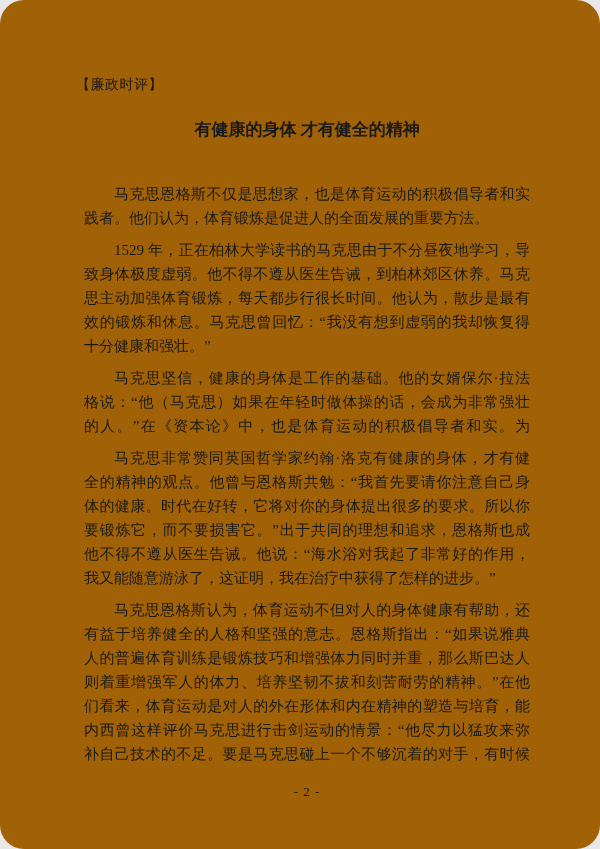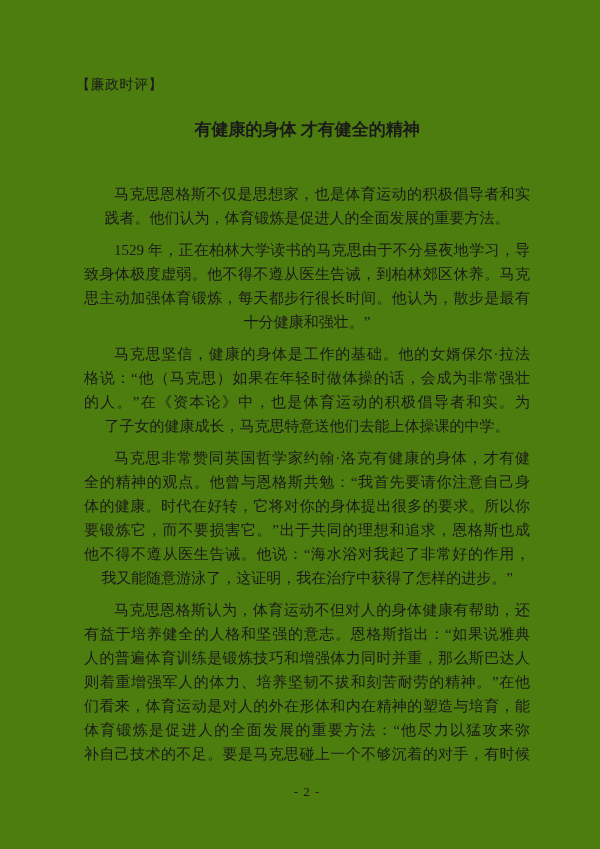--- a/index.html
+++ b/index.html
@@ -43,21 +43,21 @@
     left: 76px;
     top: 174px;
     width: 462px;
     font-size: 15px;
   }
   .paragraph { margin: 8px; padding: 0; }
   .line {
     height: 24px;
     line-height: 24px;
     white-space: nowrap;
-    text-align: center;
+    text-align: left;
   }
   .line.fill {
     white-space: normal;
     text-align: justify;
     text-align-last: justify;
     text-justify: inter-ideograph;
     overflow: hidden;
   }
   .line.indent { text-indent: 2em; }
   .page-number {
@@ -67,55 +67,55 @@
     width: 462px;
     font-size: 13px;
     line-height: 18px;
     text-align: center;
     letter-spacing: 1px;
   }
 </style>
 </head>
 <body>
 
-<div class="page" style="background: #4d7c0f; color: rgb(26, 26, 26);">
+<div class="page" style="background: #a16207; color: rgb(26, 26, 26); border-radius: 24px;">
   <div class="section-label">【廉政时评】</div>
 
   <div class="doc-title">有健康的身体 才有健全的精神</div>
 
   <div class="doc-body">
       <div class="paragraph">
         <div class="line indent fill">马克思恩格斯不仅是思想家，也是体育运动的积极倡导者和实</div>
         <div class="line">践者。他们认为，体育锻炼是促进人的全面发展的重要方法。</div>
       </div>
       <div class="paragraph">
         <div class="line indent fill">1529 年，正在柏林大学读书的马克思由于不分昼夜地学习，导</div>
         <div class="line fill">致身体极度虚弱。他不得不遵从医生告诫，到柏林郊区休养。马克</div>
         <div class="line fill">思主动加强体育锻炼，每天都步行很长时间。他认为，散步是最有</div>
+        <div class="line fill">效的锻炼和休息。马克思曾回忆：“我没有想到虚弱的我却恢复得</div>
         <div class="line">十分健康和强壮。”</div>
       </div>
       <div class="paragraph">
         <div class="line indent fill">马克思坚信，健康的身体是工作的基础。他的女婿保尔·拉法</div>
         <div class="line fill">格说：“他（马克思）如果在年轻时做体操的话，会成为非常强壮</div>
         <div class="line fill">的人。”在《资本论》中，也是体育运动的积极倡导者和实。为</div>
-        <div class="line">了子女的健康成长，马克思特意送他们去能上体操课的中学。</div>
       </div>
       <div class="paragraph">
         <div class="line indent fill">马克思非常赞同英国哲学家约翰·洛克有健康的身体，才有健</div>
         <div class="line fill">全的精神的观点。他曾与恩格斯共勉：“我首先要请你注意自己身</div>
         <div class="line fill">体的健康。时代在好转，它将对你的身体提出很多的要求。所以你</div>
         <div class="line fill">要锻炼它，而不要损害它。”出于共同的理想和追求，恩格斯也成</div>
         <div class="line fill">他不得不遵从医生告诫。他说：“海水浴对我起了非常好的作用，</div>
         <div class="line">我又能随意游泳了，这证明，我在治疗中获得了怎样的进步。”</div>
       </div>
       <div class="paragraph">
         <div class="line indent fill">马克思恩格斯认为，体育运动不但对人的身体健康有帮助，还</div>
         <div class="line fill">有益于培养健全的人格和坚强的意志。恩格斯指出：“如果说雅典</div>
         <div class="line fill">人的普遍体育训练是锻炼技巧和增强体力同时并重，那么斯巴达人</div>
         <div class="line fill">则着重增强军人的体力、培养坚韧不拔和刻苦耐劳的精神。”在他</div>
         <div class="line fill">们看来，体育运动是对人的外在形体和内在精神的塑造与培育，能</div>
-        <div class="line fill">体育锻炼是促进人的全面发展的重要方法：“他尽力以猛攻来弥</div>
+        <div class="line fill">内西曾这样评价马克思进行击剑运动的情景：“他尽力以猛攻来弥</div>
         <div class="line fill">补自己技术的不足。要是马克思碰上一个不够沉着的对手，有时候</div>
       </div>
     </div>
 
   <div class="page-number">- 2 -</div>
 </div>
 
 </body></html>

